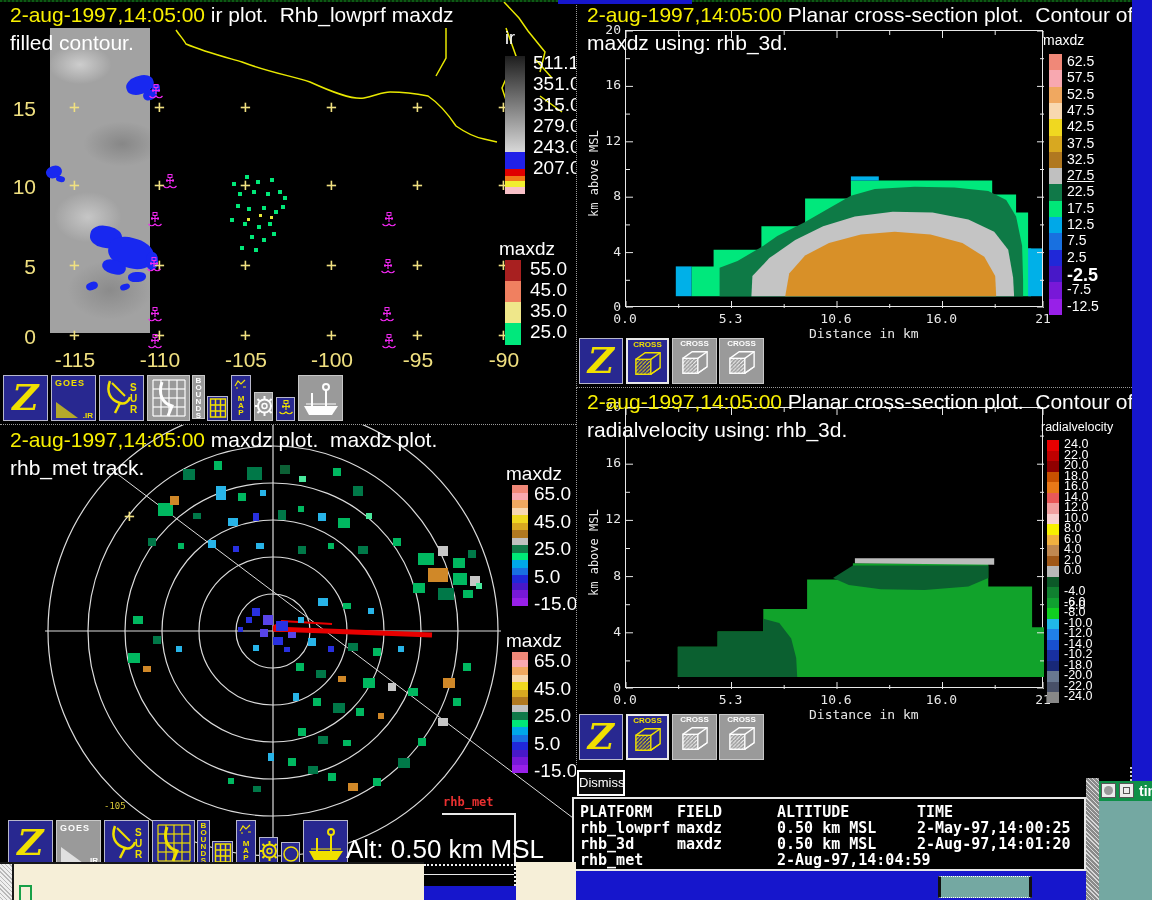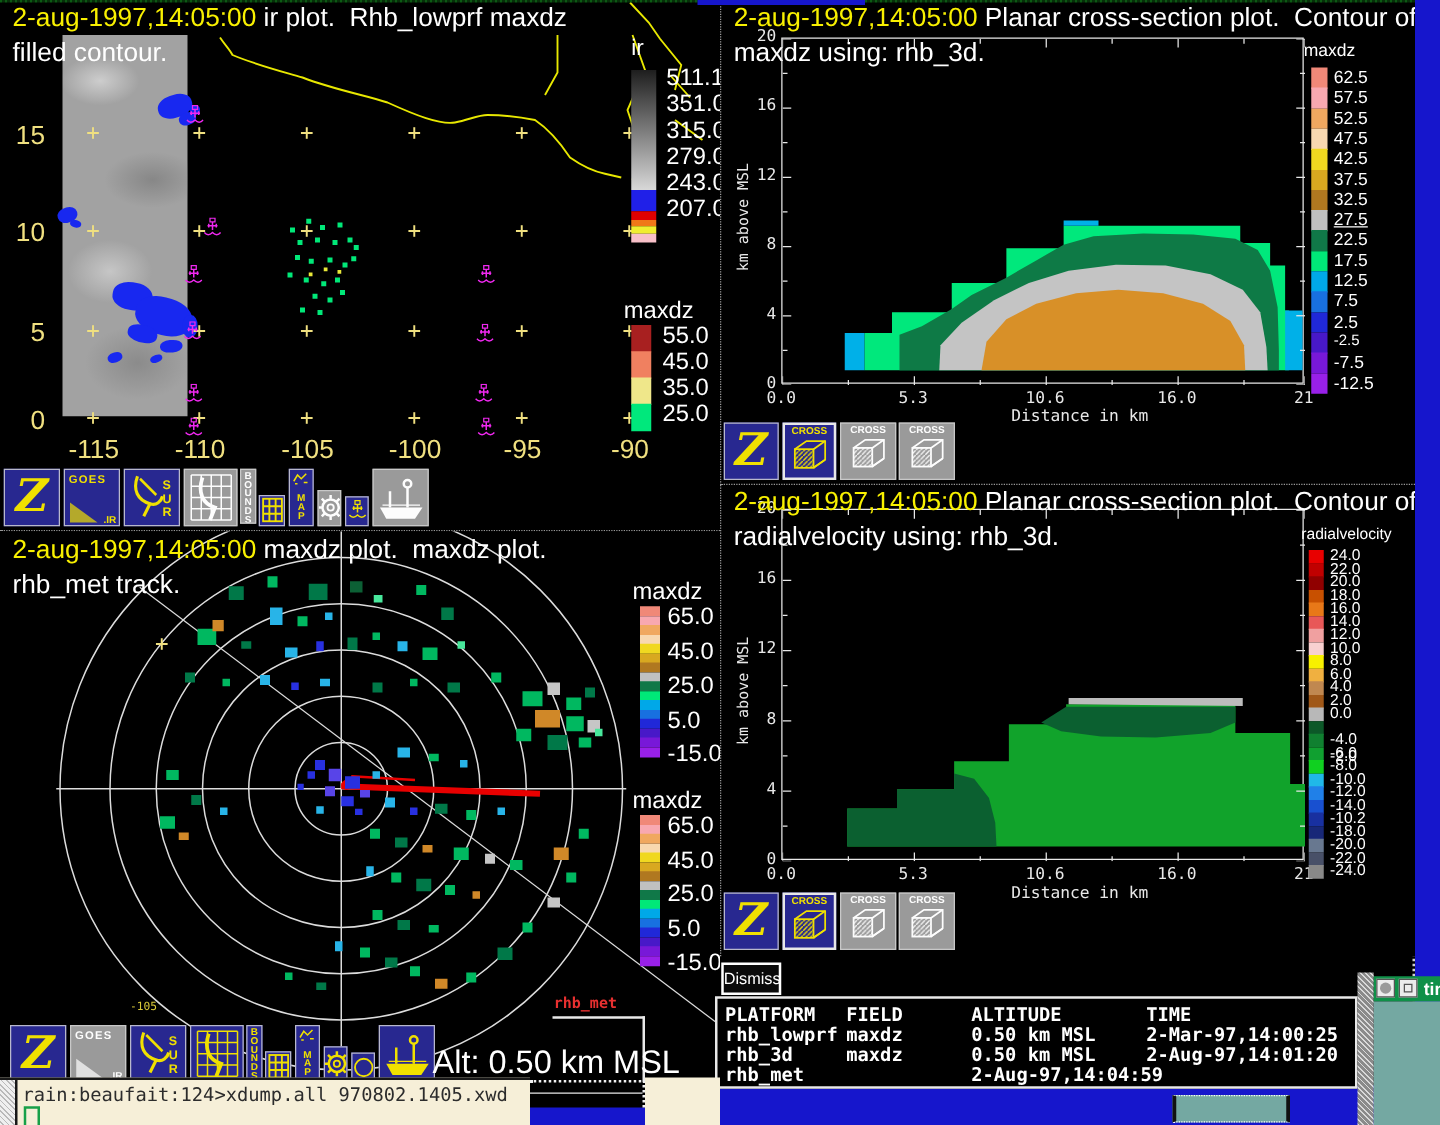--- a/index.html
+++ b/index.html
@@ -643,21 +643,21 @@
         <div class="cblab" style="left: 22px; top: 153.45px; font-size: 14px;">22.5</div>
         <div class="cbseg" style="left: 4px; top: 170.7px; width: 13px; height: 16.8px; background: rgb(0, 232, 120);"></div>
         <div class="cblab" style="left: 22px; top: 169.75px; font-size: 14px;">17.5</div>
         <div class="cbseg" style="left: 4px; top: 187px; width: 13px; height: 16.8px; background: rgb(0, 168, 232);"></div>
         <div class="cblab" style="left: 22px; top: 186.05px; font-size: 14px;">12.5</div>
         <div class="cbseg" style="left: 4px; top: 203.3px; width: 13px; height: 16.8px; background: rgb(24, 112, 224);"></div>
         <div class="cblab" style="left: 22px; top: 202.35px; font-size: 14px;">7.5</div>
         <div class="cbseg" style="left: 4px; top: 219.6px; width: 13px; height: 16.8px; background: rgb(32, 40, 216);"></div>
         <div class="cblab" style="left: 22px; top: 218.65px; font-size: 14px;">2.5</div>
         <div class="cbseg" style="left: 4px; top: 235.9px; width: 13px; height: 16.8px; background: rgb(72, 24, 200);"></div>
-        <div class="cblab" style="left: 22px; top: 234.95px; font-size: 12px;">-2.5</div>
+        <div class="cblab" style="left: 22px; top: 234.95px; font-size: 18px; font-weight: bold;">-2.5</div>
         <div class="cbseg" style="left: 4px; top: 252.2px; width: 13px; height: 16.8px; background: rgb(120, 24, 216);"></div>
         <div class="cblab" style="left: 22px; top: 251.25px; font-size: 14px;">-7.5</div>
         <div class="cbseg" style="left: 4px; top: 268.5px; width: 13px; height: 16.8px; background: rgb(152, 32, 232);"></div>
         <div class="cblab" style="left: 22px; top: 267.55px; font-size: 14px;">-12.5</div>
       </div>
     <div id="xs1-toolbar">
         <div class="tbtn " style="left: 2px; top: 338px; width: 44px; height: 46px;">
           <span class="zicon">Z</span>
         </div>
         <div class="tbtn active" style="left: 49px; top: 338px; width: 43px; height: 46px;"><div class="xlbl">CROSS</div><svg width="36" height="28" viewBox="0 0 36 30">
@@ -823,32 +823,31 @@
 
 <div id="dismiss-btn">Dismiss</div>
 <div id="info-win">
     <div class="tcell" style="left: 6px; top: 4px;">PLATFORM</div>
     <div class="tcell" style="left: 103px; top: 4px;">FIELD</div>
     <div class="tcell" style="left: 203px; top: 4px;">ALTITUDE</div>
     <div class="tcell" style="left: 343px; top: 4px;">TIME</div>
     <div class="tcell" style="left: 6px; top: 20px;">rhb_lowprf</div>
     <div class="tcell" style="left: 103px; top: 20px;">maxdz</div>
     <div class="tcell" style="left: 203px; top: 20px;">0.50 km MSL</div>
-    <div class="tcell" style="left: 343px; top: 20px;">2-Mar-97,14:00:25</div>
+    <div class="tcell" style="left: 343px; top: 20px;">2-May-97,14:00:25</div>
     <div class="tcell" style="left: 6px; top: 36px;">rhb_3d</div>
     <div class="tcell" style="left: 103px; top: 36px;">maxdz</div>
     <div class="tcell" style="left: 203px; top: 36px;">0.50 km MSL</div>
     <div class="tcell" style="left: 343px; top: 36px;">2-Aug-97,14:01:20</div>
     <div class="tcell" style="left: 6px; top: 52px;">rhb_met</div>
     <div class="tcell" style="left: 203px; top: 52px;">2-Aug-97,14:04:59</div>
   </div>
 
 <div id="terminal">
   <div id="term-stipple"></div>
-  <div id="term-line">rain:beaufait:124&gt;xdump.all 970802.1405.xwd</div>
   <div id="term-cursor"></div>
 </div>
 <div id="black-frag">
     <div class="hline"></div>
   </div>
 <div id="cream2"></div>
 <div id="teal-bar"></div>
 
 <div id="side-stipple"></div>
 <div id="twin-title">

